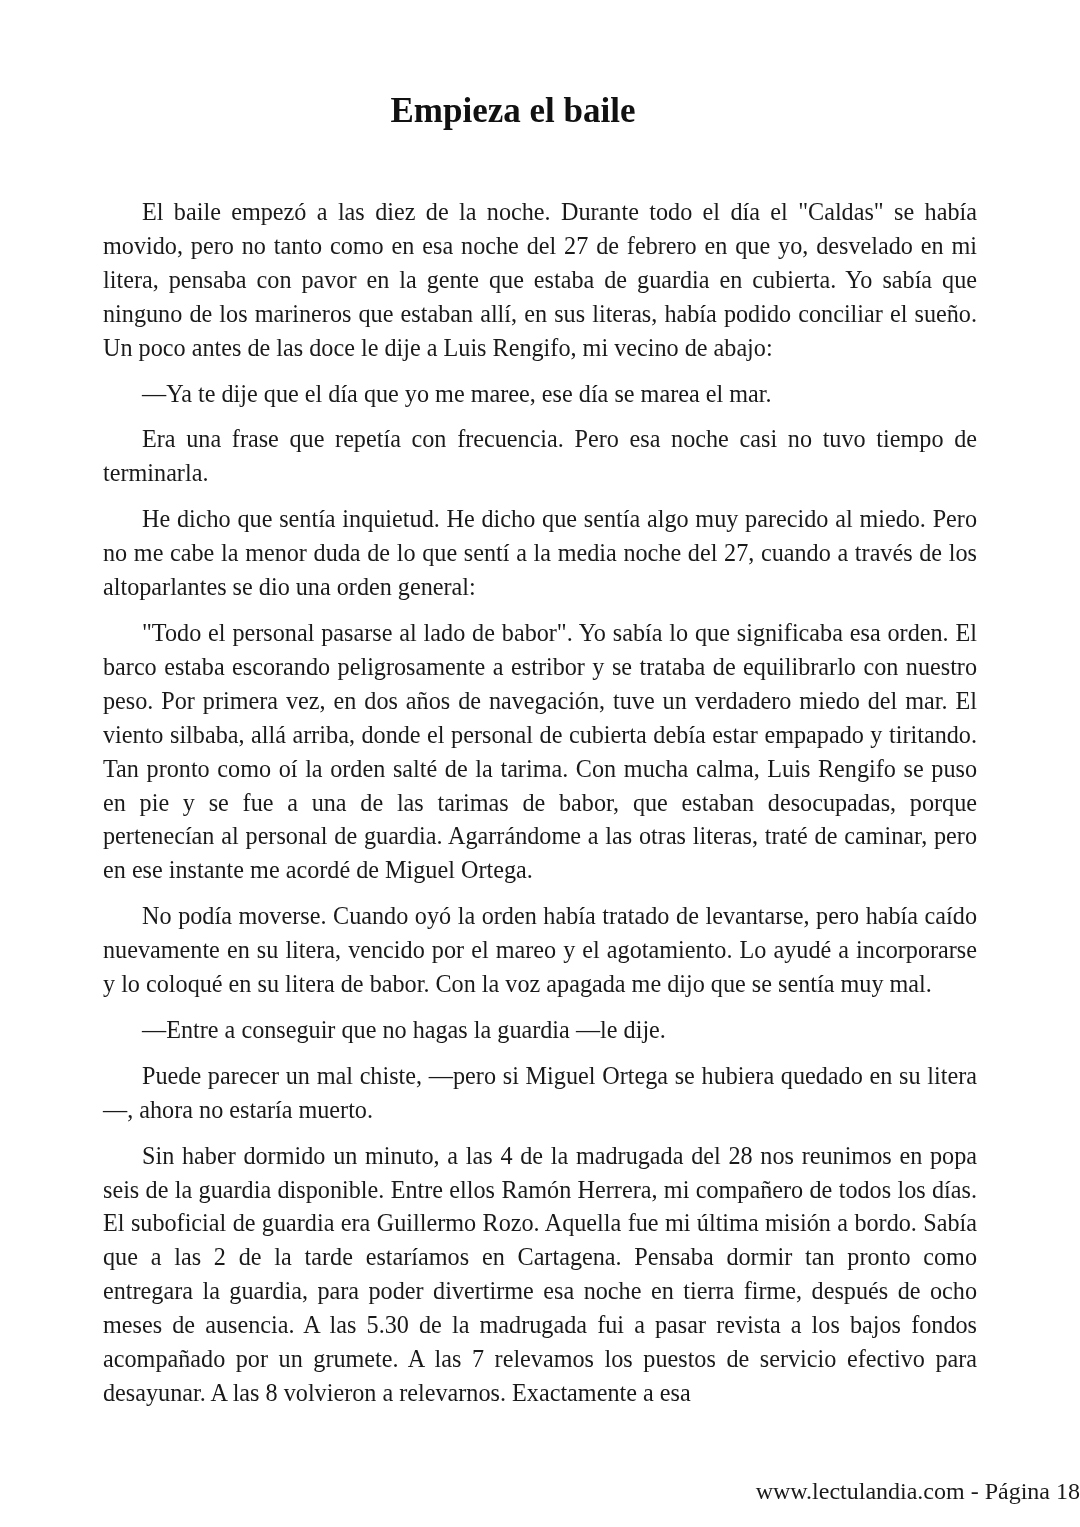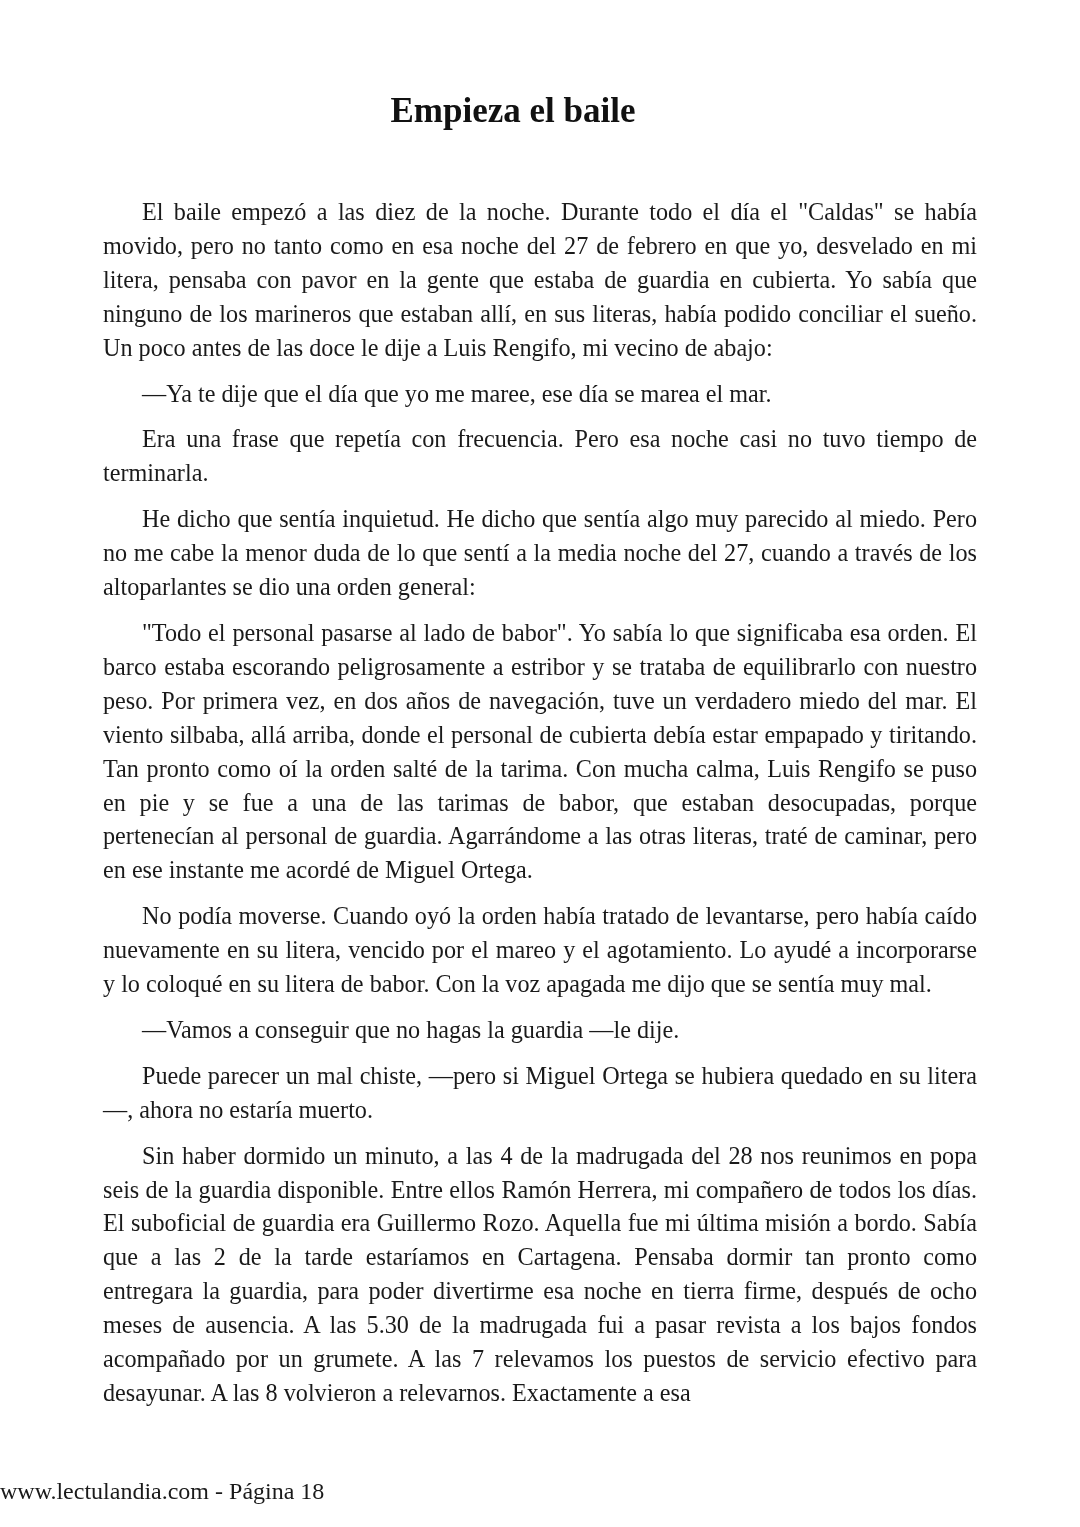--- a/index.html
+++ b/index.html
@@ -40,37 +40,37 @@
     .body-text p {
       margin: 12px;
       text-indent: 39px;
       text-align: justify;
     }
     .footer {
       position: absolute;
       top: 1475px;
       left: 0;
       width: 1080px;
-      text-align: left;
+      text-align: right;
       font-family: "Liberation Serif", serif;
       font-size: 24px;
       line-height: 32px;
       color: #1a1a1a;
     }
   </style>
 </head>
 <body>
 
 <h1 class="page-title">Empieza el baile</h1>
 
 <div class="body-text">
   <p>El baile empezó a las diez de la noche. Durante todo el día el "Caldas" se había movido, pero no tanto como en esa noche del 27 de febrero en que yo, desvelado en mi litera, pensaba con pavor en la gente que estaba de guardia en cubierta. Yo sabía que ninguno de los marineros que estaban allí, en sus literas, había podido conciliar el sueño. Un poco antes de las doce le dije a Luis Rengifo, mi vecino de abajo:</p>
   <p>—Ya te dije que el día que yo me maree, ese día se marea el mar.</p>
   <p>Era una frase que repetía con frecuencia. Pero esa noche casi no tuvo tiempo de terminarla.</p>
   <p>He dicho que sentía inquietud. He dicho que sentía algo muy parecido al miedo. Pero no me cabe la menor duda de lo que sentí a la media noche del 27, cuando a través de los altoparlantes se dio una orden general:</p>
   <p>"Todo el personal pasarse al lado de babor". Yo sabía lo que significaba esa orden. El barco estaba escorando peligrosamente a estribor y se trataba de equilibrarlo con nuestro peso. Por primera vez, en dos años de navegación, tuve un verdadero miedo del mar. El viento silbaba, allá arriba, donde el personal de cubierta debía estar empapado y tiritando. Tan pronto como oí la orden salté de la tarima. Con mucha calma, Luis Rengifo se puso en pie y se fue a una de las tarimas de babor, que estaban desocupadas, porque pertenecían al personal de guardia. Agarrándome a las otras literas, traté de caminar, pero en ese instante me acordé de Miguel Ortega.</p>
   <p>No podía moverse. Cuando oyó la orden había tratado de levantarse, pero había caído nuevamente en su litera, vencido por el mareo y el agotamiento. Lo ayudé a incorporarse y lo coloqué en su litera de babor. Con la voz apagada me dijo que se sentía muy mal.</p>
-  <p>—Vamos a conseguir que no hagas la guardia —le dije.</p>
+  <p>—Entre a conseguir que no hagas la guardia —le dije.</p>
   <p>Puede parecer un mal chiste, —pero si Miguel Ortega se hubiera quedado en su litera—, ahora no estaría muerto.</p>
   <p>Sin haber dormido un minuto, a las 4 de la madrugada del 28 nos reunimos en popa seis de la guardia disponible. Entre ellos Ramón Herrera, mi compañero de todos los días. El suboficial de guardia era Guillermo Rozo. Aquella fue mi última misión a bordo. Sabía que a las 2 de la tarde estaríamos en Cartagena. Pensaba dormir tan pronto como entregara la guardia, para poder divertirme esa noche en tierra firme, después de ocho meses de ausencia. A las 5.30 de la madrugada fui a pasar revista a los bajos fondos acompañado por un grumete. A las 7 relevamos los puestos de servicio efectivo para desayunar. A las 8 volvieron a relevarnos. Exactamente a esa</p>
 </div>
 
 <div class="footer">www.lectulandia.com - Página 18</div>
 
 </body></html>

